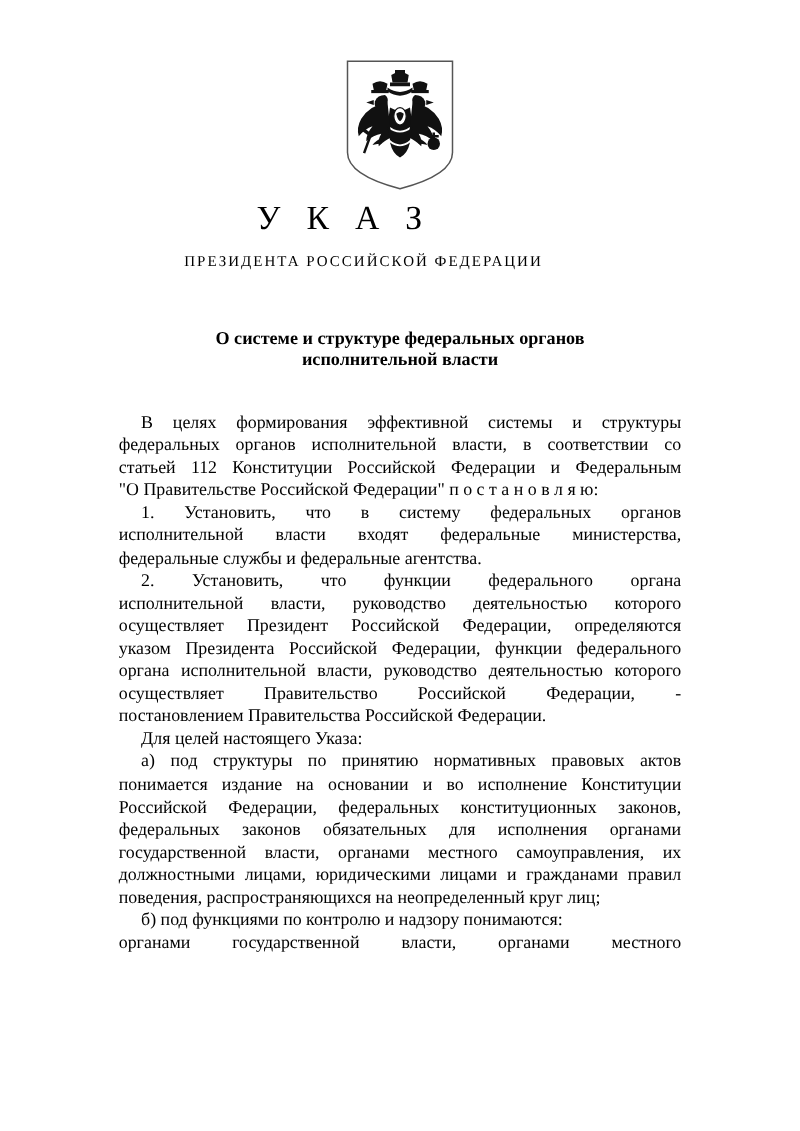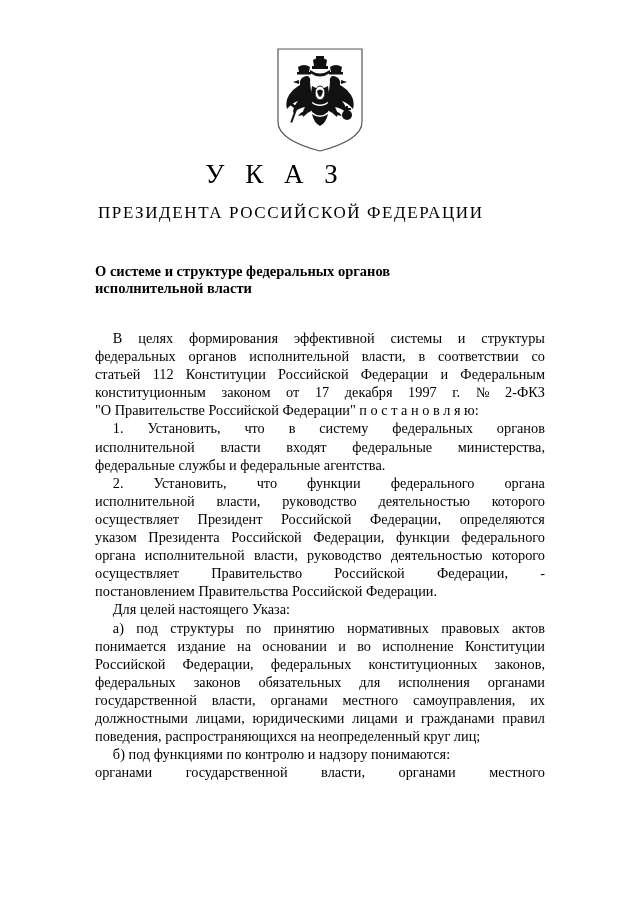--- a/index.html
+++ b/index.html
@@ -47,35 +47,35 @@
     text-indent: 7px;
     line-height: 1.1;
     margin: 0;
   }
   .doc-subtitle {
     position: absolute;
     top: 203px;
     left: 0;
     width: 580px;
     text-align: center;
-    font-size: 17px;
+    font-size: 12px;
     font-weight: normal;
     letter-spacing: 1.6px;
     text-indent: 1.6px;
     line-height: 1.15;
     margin: 0;
   }
 
   
   .doc-heading {
     position: absolute;
     top: 263px;
     left: 95px;
     width: 450px;
-    text-align: left;
+    text-align: center;
     font-size: 14.5px;
     font-weight: bold;
     line-height: 17px;
     margin: 0;
   }
   .doc-heading .hline {
     display: block;
     white-space: nowrap;
   }
 
@@ -193,31 +193,20 @@
         <span class="w">со</span>
       </div>
       <div class="line just">
         <span class="w">статьей</span>
         <span class="w">112</span>
         <span class="w">Конституции</span>
         <span class="w">Российской</span>
         <span class="w">Федерации</span>
         <span class="w">и</span>
         <span class="w">Федеральным</span>
-      </div>
-      <div class="line just">
-        <span class="w">конституционным</span>
-        <span class="w">законом</span>
-        <span class="w">от</span>
-        <span class="w">17</span>
-        <span class="w">декабря</span>
-        <span class="w">1997</span>
-        <span class="w">г.</span>
-        <span class="w">№</span>
-        <span class="w">2-ФКЗ</span>
       </div>
       <div class="line flow">"О Правительстве Российской Федерации" п о с т а н о в л я ю:</div>
       <div class="line just">
         <span class="w lead">&nbsp;&nbsp;&nbsp;&nbsp;&nbsp;1.</span>
         <span class="w">Установить,</span>
         <span class="w">что</span>
         <span class="w">в</span>
         <span class="w">систему</span>
         <span class="w">федеральных</span>
         <span class="w">органов</span>

